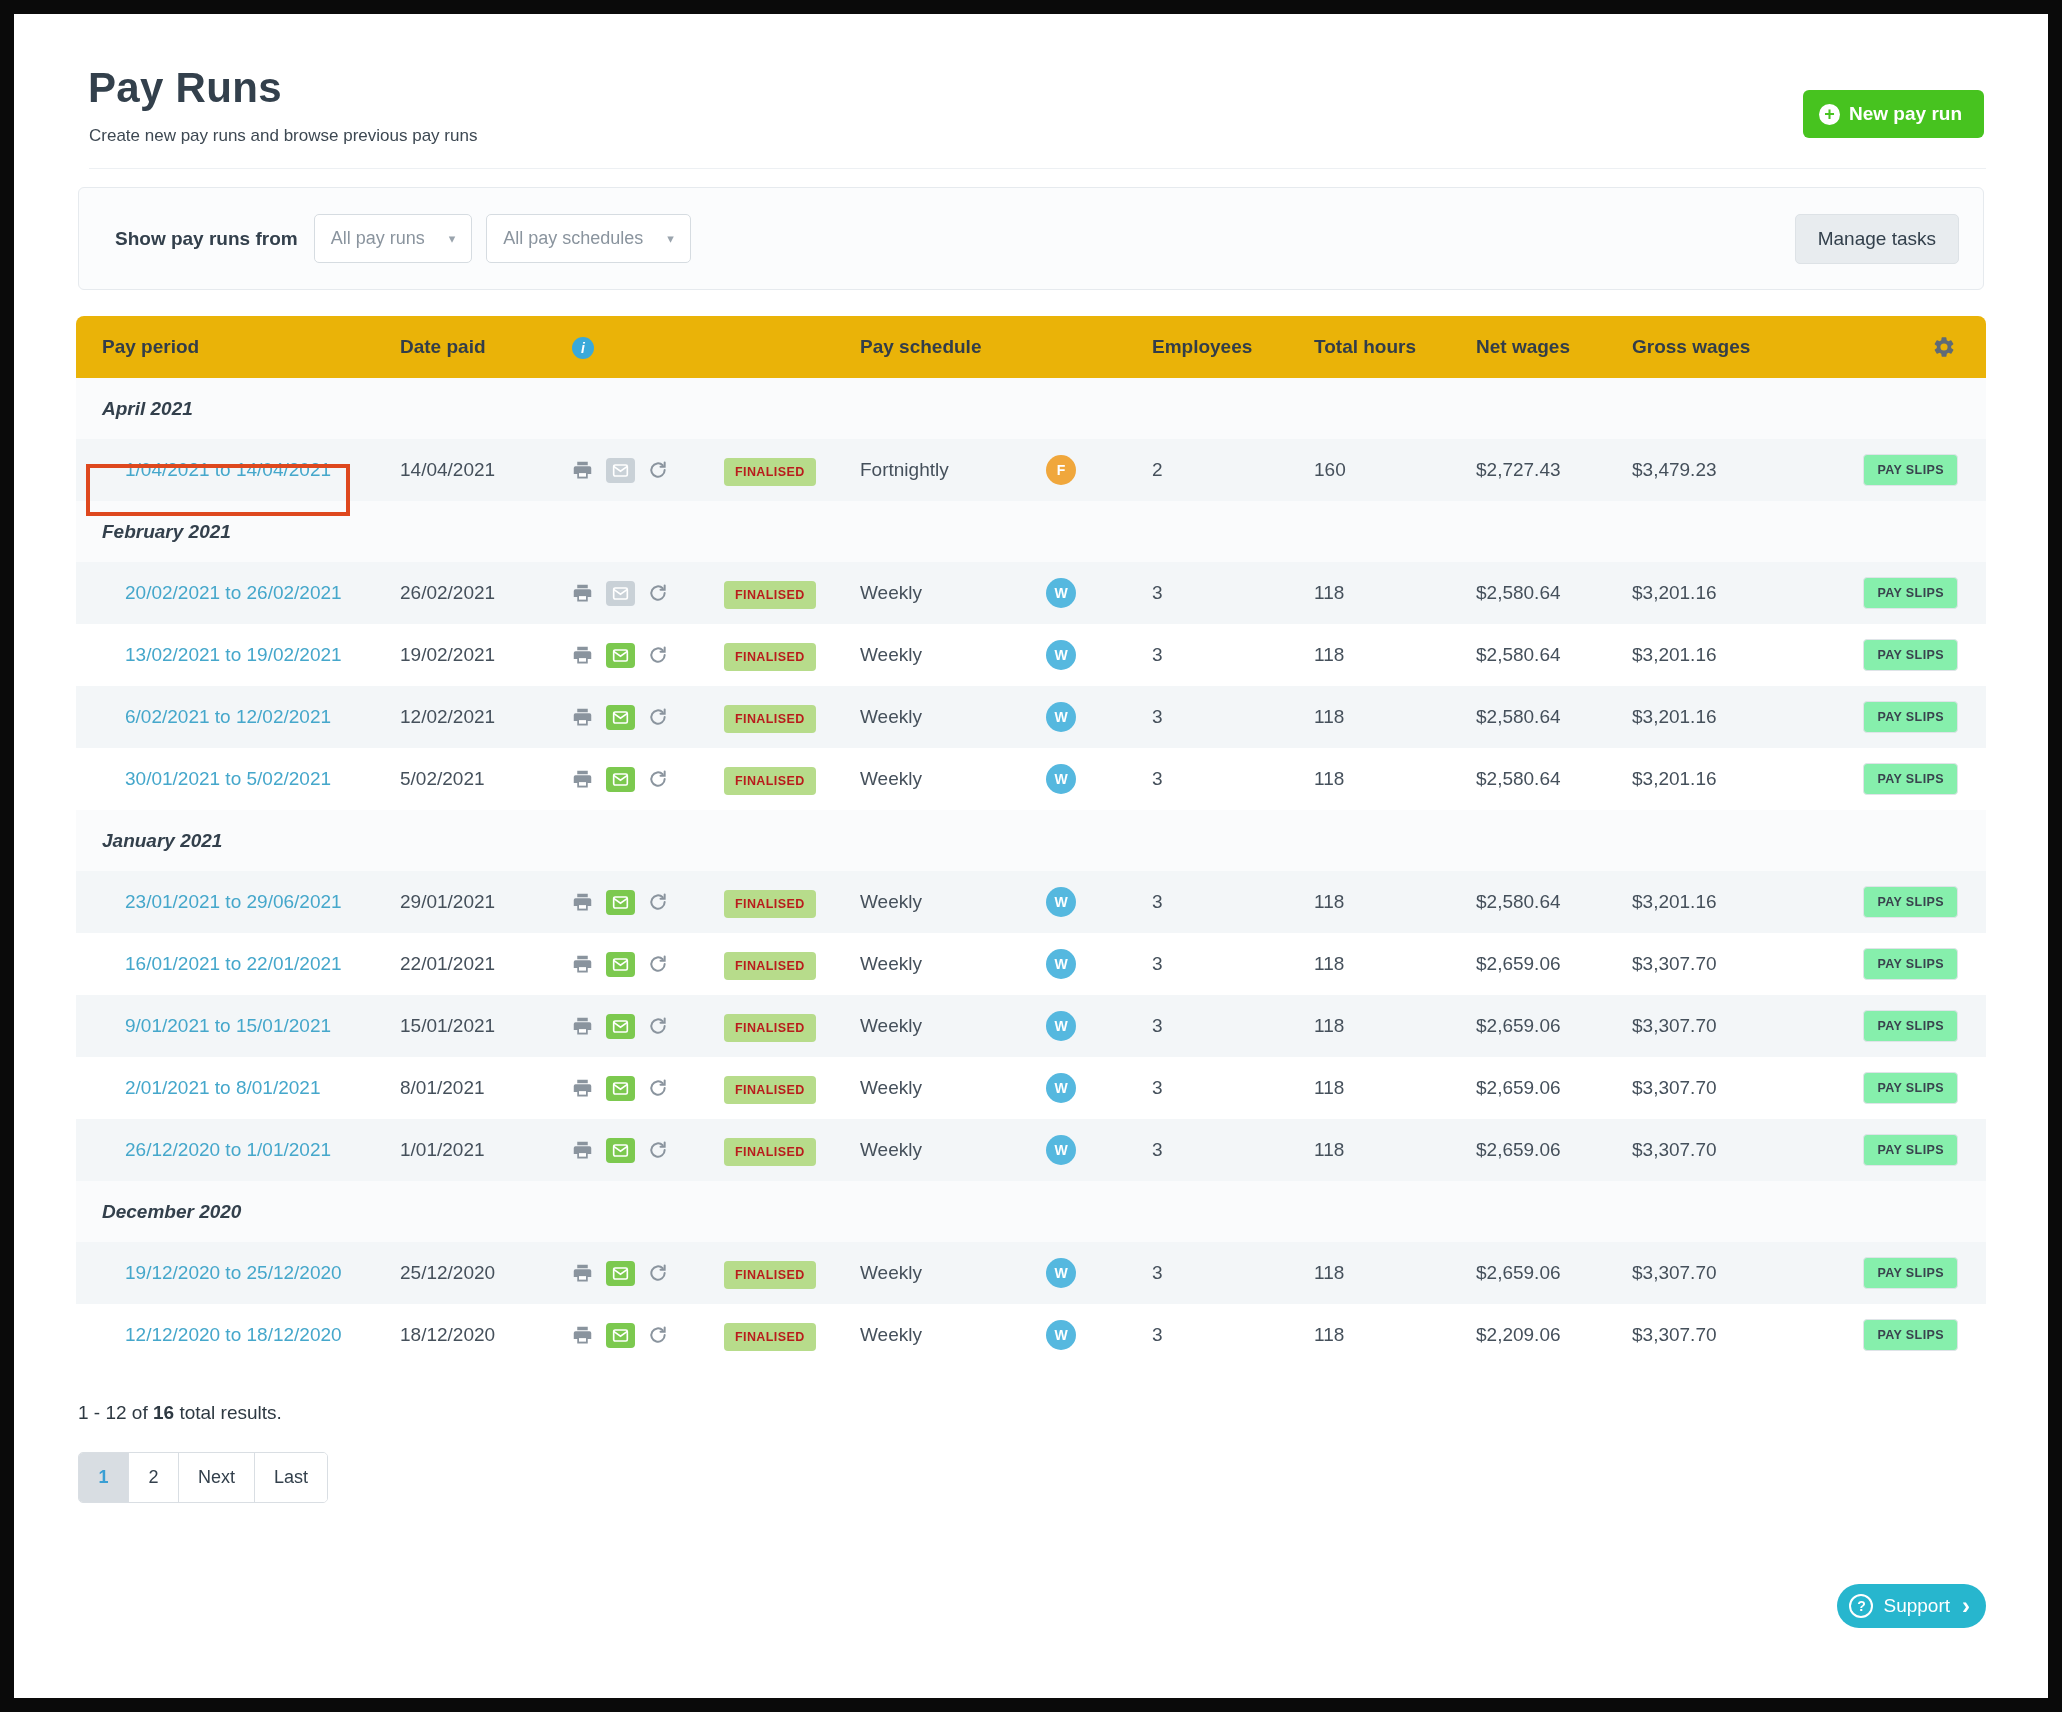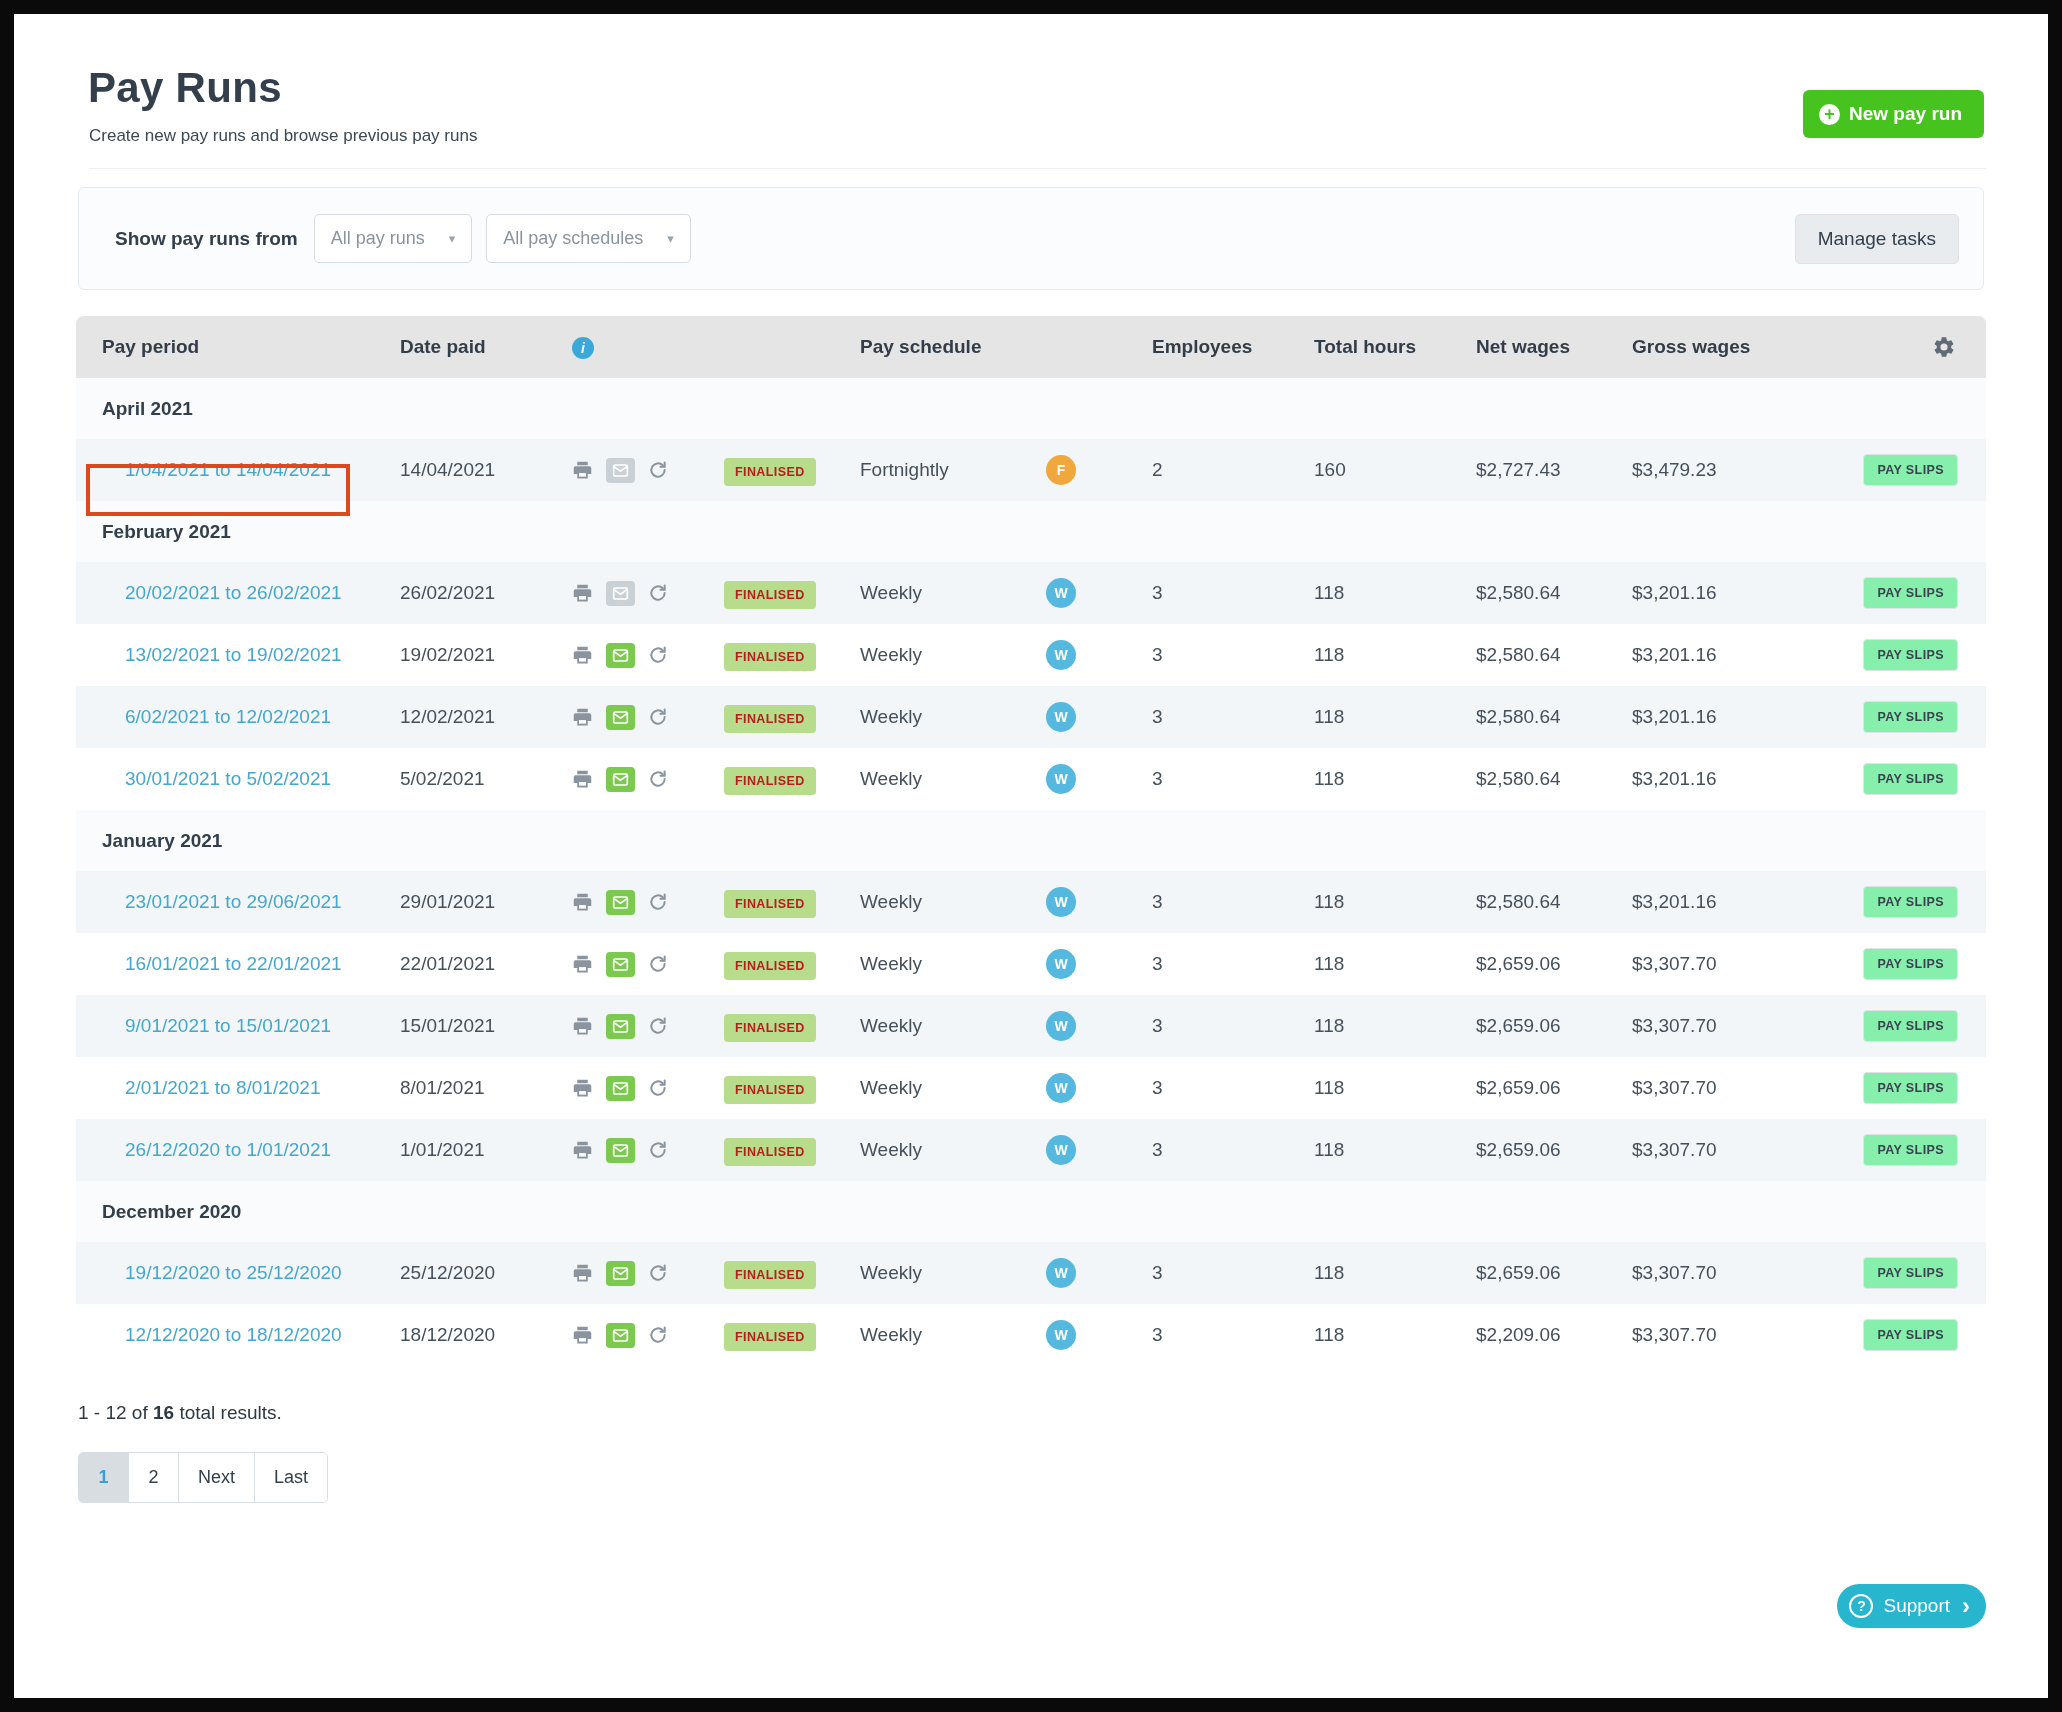--- a/index.html
+++ b/index.html
@@ -54,27 +54,27 @@
 
   
   .table { width: 100%; }
   .trow {
     display: grid;
     grid-template-columns: 300px 172px 152px 136px 186px 106px 162px 162px 156px 196px 1fr;
     align-items: center;
     min-height: 62px;
   }
   .thead {
-    background: #e5e5e5; border-radius: 8px 8px 0 0;
+    background: #eab308; border-radius: 8px 8px 0 0;
     font-weight: 700; color: #323d49; font-size: 19px;
   }
   .cell { padding-left: 24px; font-size: 19px; }
   .cell.first { padding-left: 26px; }
   .group-row { min-height: 61px; background: #fafbfc; }
-  .group-label { font-size: 19px; font-weight: 600; color: #33404c; grid-column: 1 / -1; padding-left: 26px; }
+  .group-label { font-size: 19px; font-weight: 600; color: #33404c; grid-column: 1 / -1; padding-left: 26px; font-style: italic; }
   .data-row { background: #ffffff; }
   .data-row.shaded { background: #f3f6f8; }
   .c-period { position: relative; }
   .link { color: #45a7cb; text-decoration: none; cursor: pointer; margin-left: 23px; }
   .annotation {
     position: absolute; left: 10px; top: 5px; width: 264px; height: 52px;
     border: 4px solid #de481e; pointer-events: none;
   }
   .c-icons { display: flex; align-items: center; gap: 13px; padding-left: 24px; }
   .icon { display: inline-flex; align-items: center; justify-content: center; cursor: pointer; }

